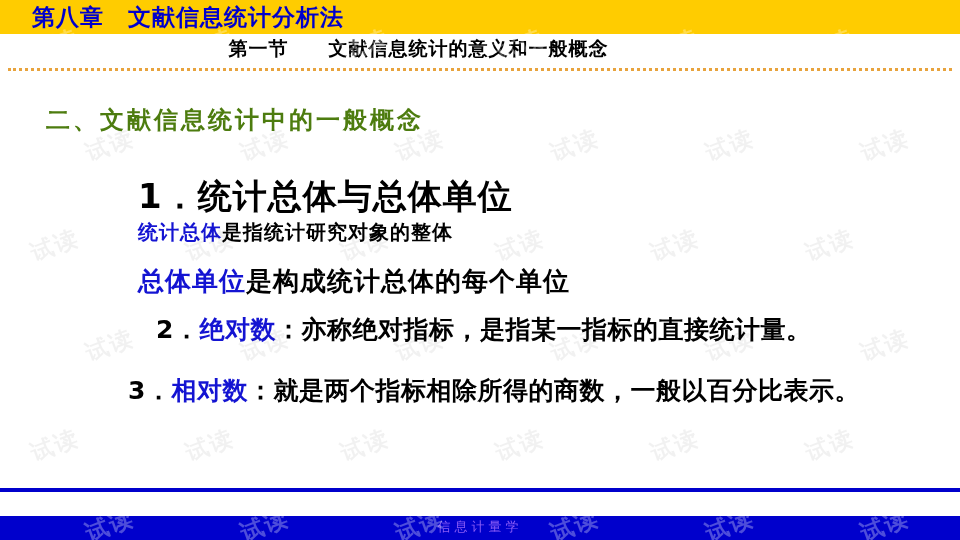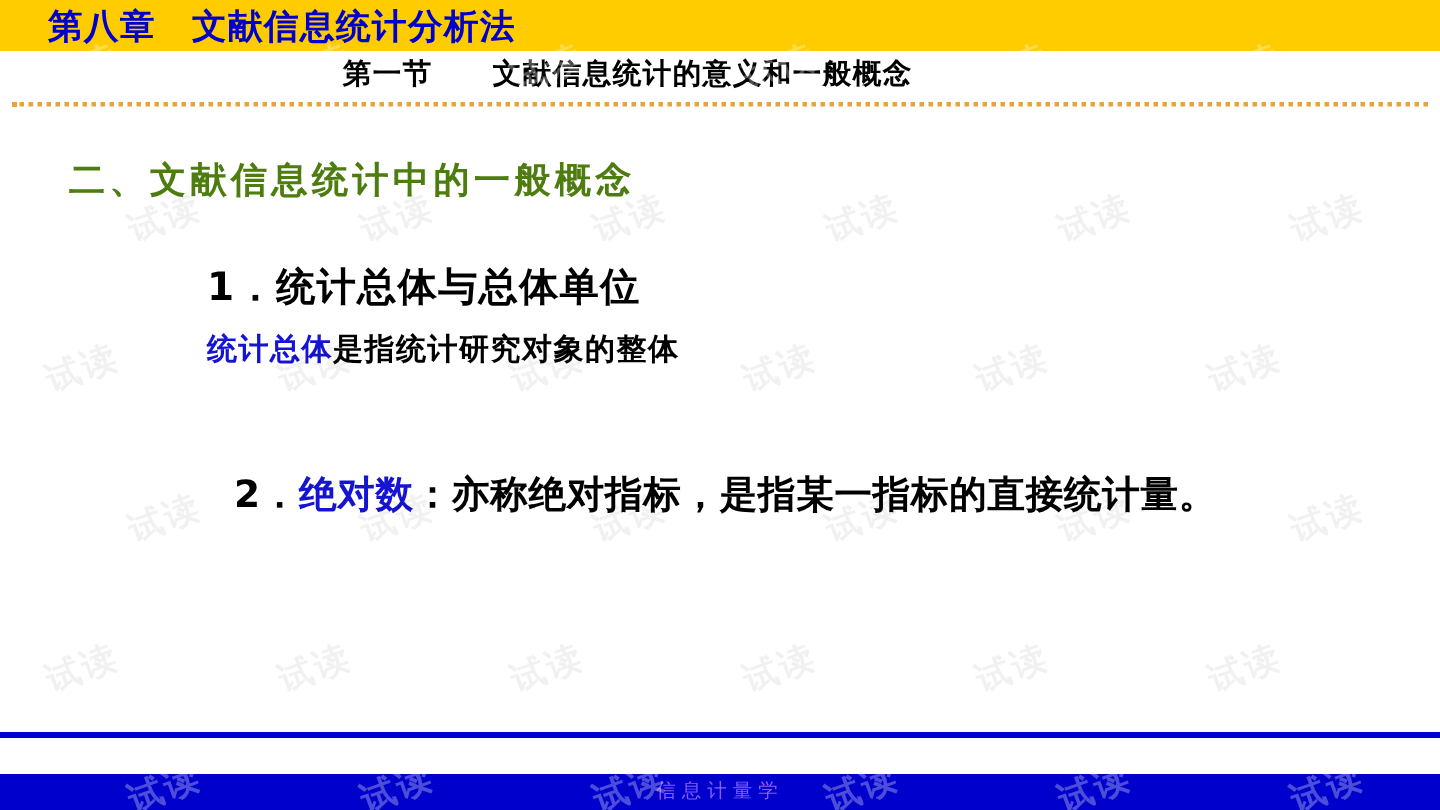--- a/index.html
+++ b/index.html
@@ -71,21 +71,21 @@
   }
   .line {
     position: absolute;
     font-weight: bold;
     color: #000000;
     white-space: nowrap;
   }
   .l1 {
     left: 138px;
     top: 174px;
-    font-size: 26px;
+    font-size: 34px;
     letter-spacing: 1px;
   }
   .l2 {
     left: 138px;
     top: 219px;
     font-size: 20px;
     letter-spacing: 1px;
     text-align: center;
   }
   .l3 {
@@ -173,25 +173,31 @@
   <div class="dotted-rule"></div>
 
   <div class="heading2">二、文献信息统计中的一般概念</div>
 
   <div class="line l1">1．统计总体与总体单位</div>
 
   <div class="line l2">
     <span class="blue">统计总体</span><span>是指统计研究对象的整体</span>
   </div>
 
+  <div class="line l3">
+    <span class="blue">总体单位</span><span>是构成统计总体的每个单位</span>
+  </div>
 
   <div class="para p2">
     <span>2．</span><span class="blue">绝对数</span><span>：亦称绝对指标，是指某一指标的直接统计量。</span>
   </div>
 
+  <div class="para p3">
+    <span>3．</span><span class="blue">相对数</span><span>：就是两个指标相除所得的商数，一般以百分比表示。</span>
+  </div>
 
   <div class="footer-rule"></div>
   <div class="footer-band"></div>
   <div class="footer-text">信息计量学</div>
 
   <div id="watermarks">
       <div class="wm wm-light" style="left: 30px; top: 30px;">试读</div>
       <div class="wm wm-light" style="left: 185px; top: 30px;">试读</div>
       <div class="wm wm-light" style="left: 340px; top: 30px;">试读</div>
       <div class="wm wm-light" style="left: 495px; top: 30px;">试读</div>

